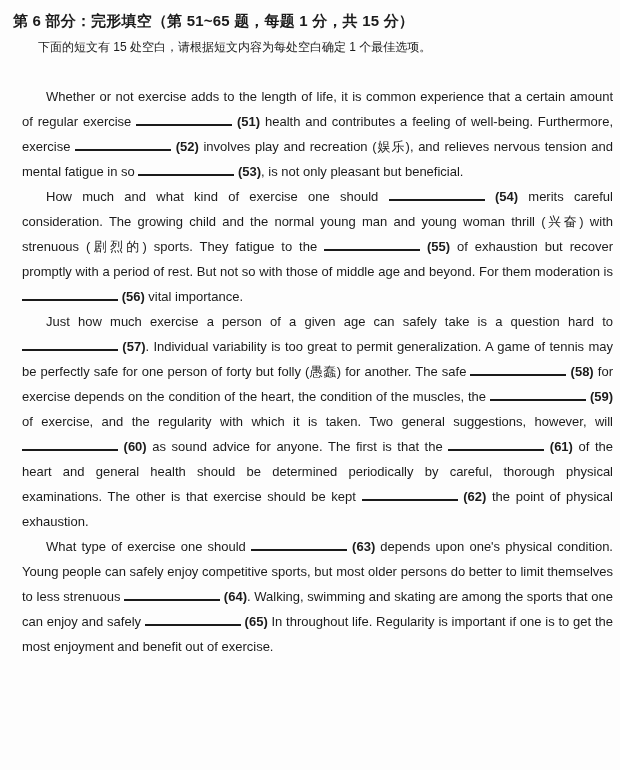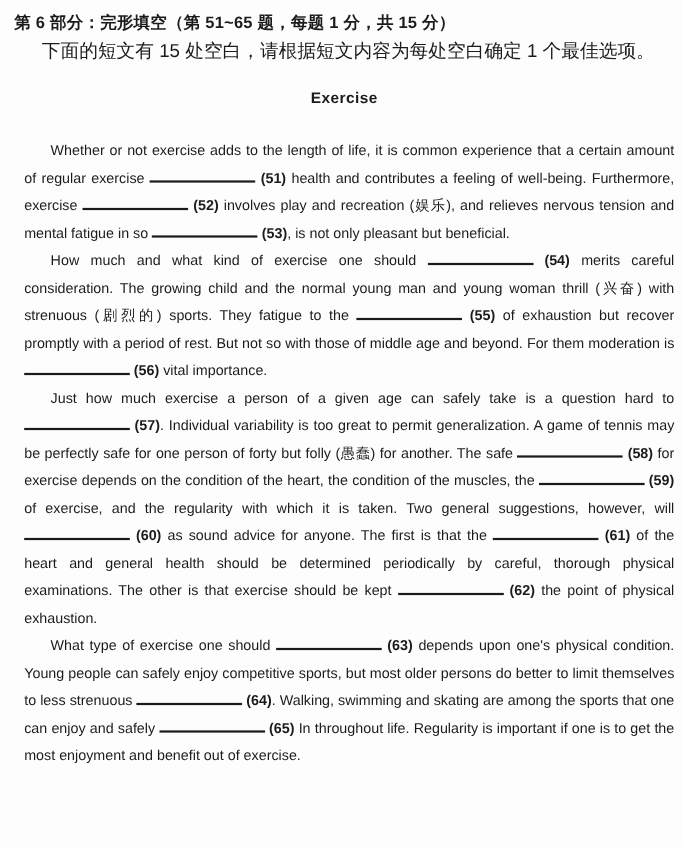--- a/index.html
+++ b/index.html
@@ -20,21 +20,21 @@
     height: 676px;
     padding: 10px 7px 0 13px;
   }
   .section-header {
     font-weight: bold;
     font-size: 15px;
     line-height: 22px;
     letter-spacing: 0.2px;
   }
   .instructions {
-    font-size: 17px;
+    font-size: 12px;
     line-height: 20px;
     margin-left: 25px;
     margin-top: 5px;
   }
   .passage-title {
     margin: 24px 0 0 0;
     text-align: center;
     font-size: 14px;
     font-weight: bold;
     letter-spacing: 0.4px;
@@ -60,20 +60,19 @@
   .blank-num {
     font-weight: bold;
   }
 </style>
 </head>
 <body>
 
 <div class="page">
   <div class="section-header">第 6 部分：完形填空（第 51~65 题，每题 1 分，共 15 分）</div>
   <div class="instructions">下面的短文有 15 处空白，请根据短文内容为每处空白确定 1 个最佳选项。</div>
-  <h2 class="passage-title">Exercise</h2>
   <div class="passage">
       <p class="para">Whether or not exercise adds to the length of life, it is common experience that a certain amount of regular exercise <span class="blank-line"></span> <span class="blank-num">(51)</span> health and contributes a feeling of well-being. Furthermore, exercise <span class="blank-line"></span> <span class="blank-num">(52)</span> involves play and recreation (娱乐), and relieves nervous tension and mental fatigue in so <span class="blank-line"></span> <span class="blank-num">(53)</span>, is not only pleasant but beneficial.</p>
       <p class="para">How much and what kind of exercise one should <span class="blank-line"></span> <span class="blank-num">(54)</span> merits careful consideration. The growing child and the normal young man and young woman thrill (兴奋) with strenuous (剧烈的) sports. They fatigue to the <span class="blank-line"></span> <span class="blank-num">(55)</span> of exhaustion but recover promptly with a period of rest. But not so with those of middle age and beyond. For them moderation is <span class="blank-line"></span> <span class="blank-num">(56)</span> vital importance.</p>
       <p class="para">Just how much exercise a person of a given age can safely take is a question hard to <span class="blank-line"></span> <span class="blank-num">(57)</span>. Individual variability is too great to permit generalization. A game of tennis may be perfectly safe for one person of forty but folly (愚蠢) for another. The safe <span class="blank-line"></span> <span class="blank-num">(58)</span> for exercise depends on the condition of the heart, the condition of the muscles, the <span class="blank-line"></span> <span class="blank-num">(59)</span> of exercise, and the regularity with which it is taken. Two general suggestions, however, will <span class="blank-line"></span> <span class="blank-num">(60)</span> as sound advice for anyone. The first is that the <span class="blank-line"></span> <span class="blank-num">(61)</span> of the heart and general health should be determined periodically by careful, thorough physical examinations. The other is that exercise should be kept <span class="blank-line"></span> <span class="blank-num">(62)</span> the point of physical exhaustion.</p>
       <p class="para">What type of exercise one should <span class="blank-line"></span> <span class="blank-num">(63)</span> depends upon one's physical condition. Young people can safely enjoy competitive sports, but most older persons do better to limit themselves to less strenuous <span class="blank-line"></span> <span class="blank-num">(64)</span>. Walking, swimming and skating are among the sports that one can enjoy and safely <span class="blank-line"></span> <span class="blank-num">(65)</span> In throughout life. Regularity is important if one is to get the most enjoyment and benefit out of exercise.</p>
     </div>
 </div>
 
 </body></html>

